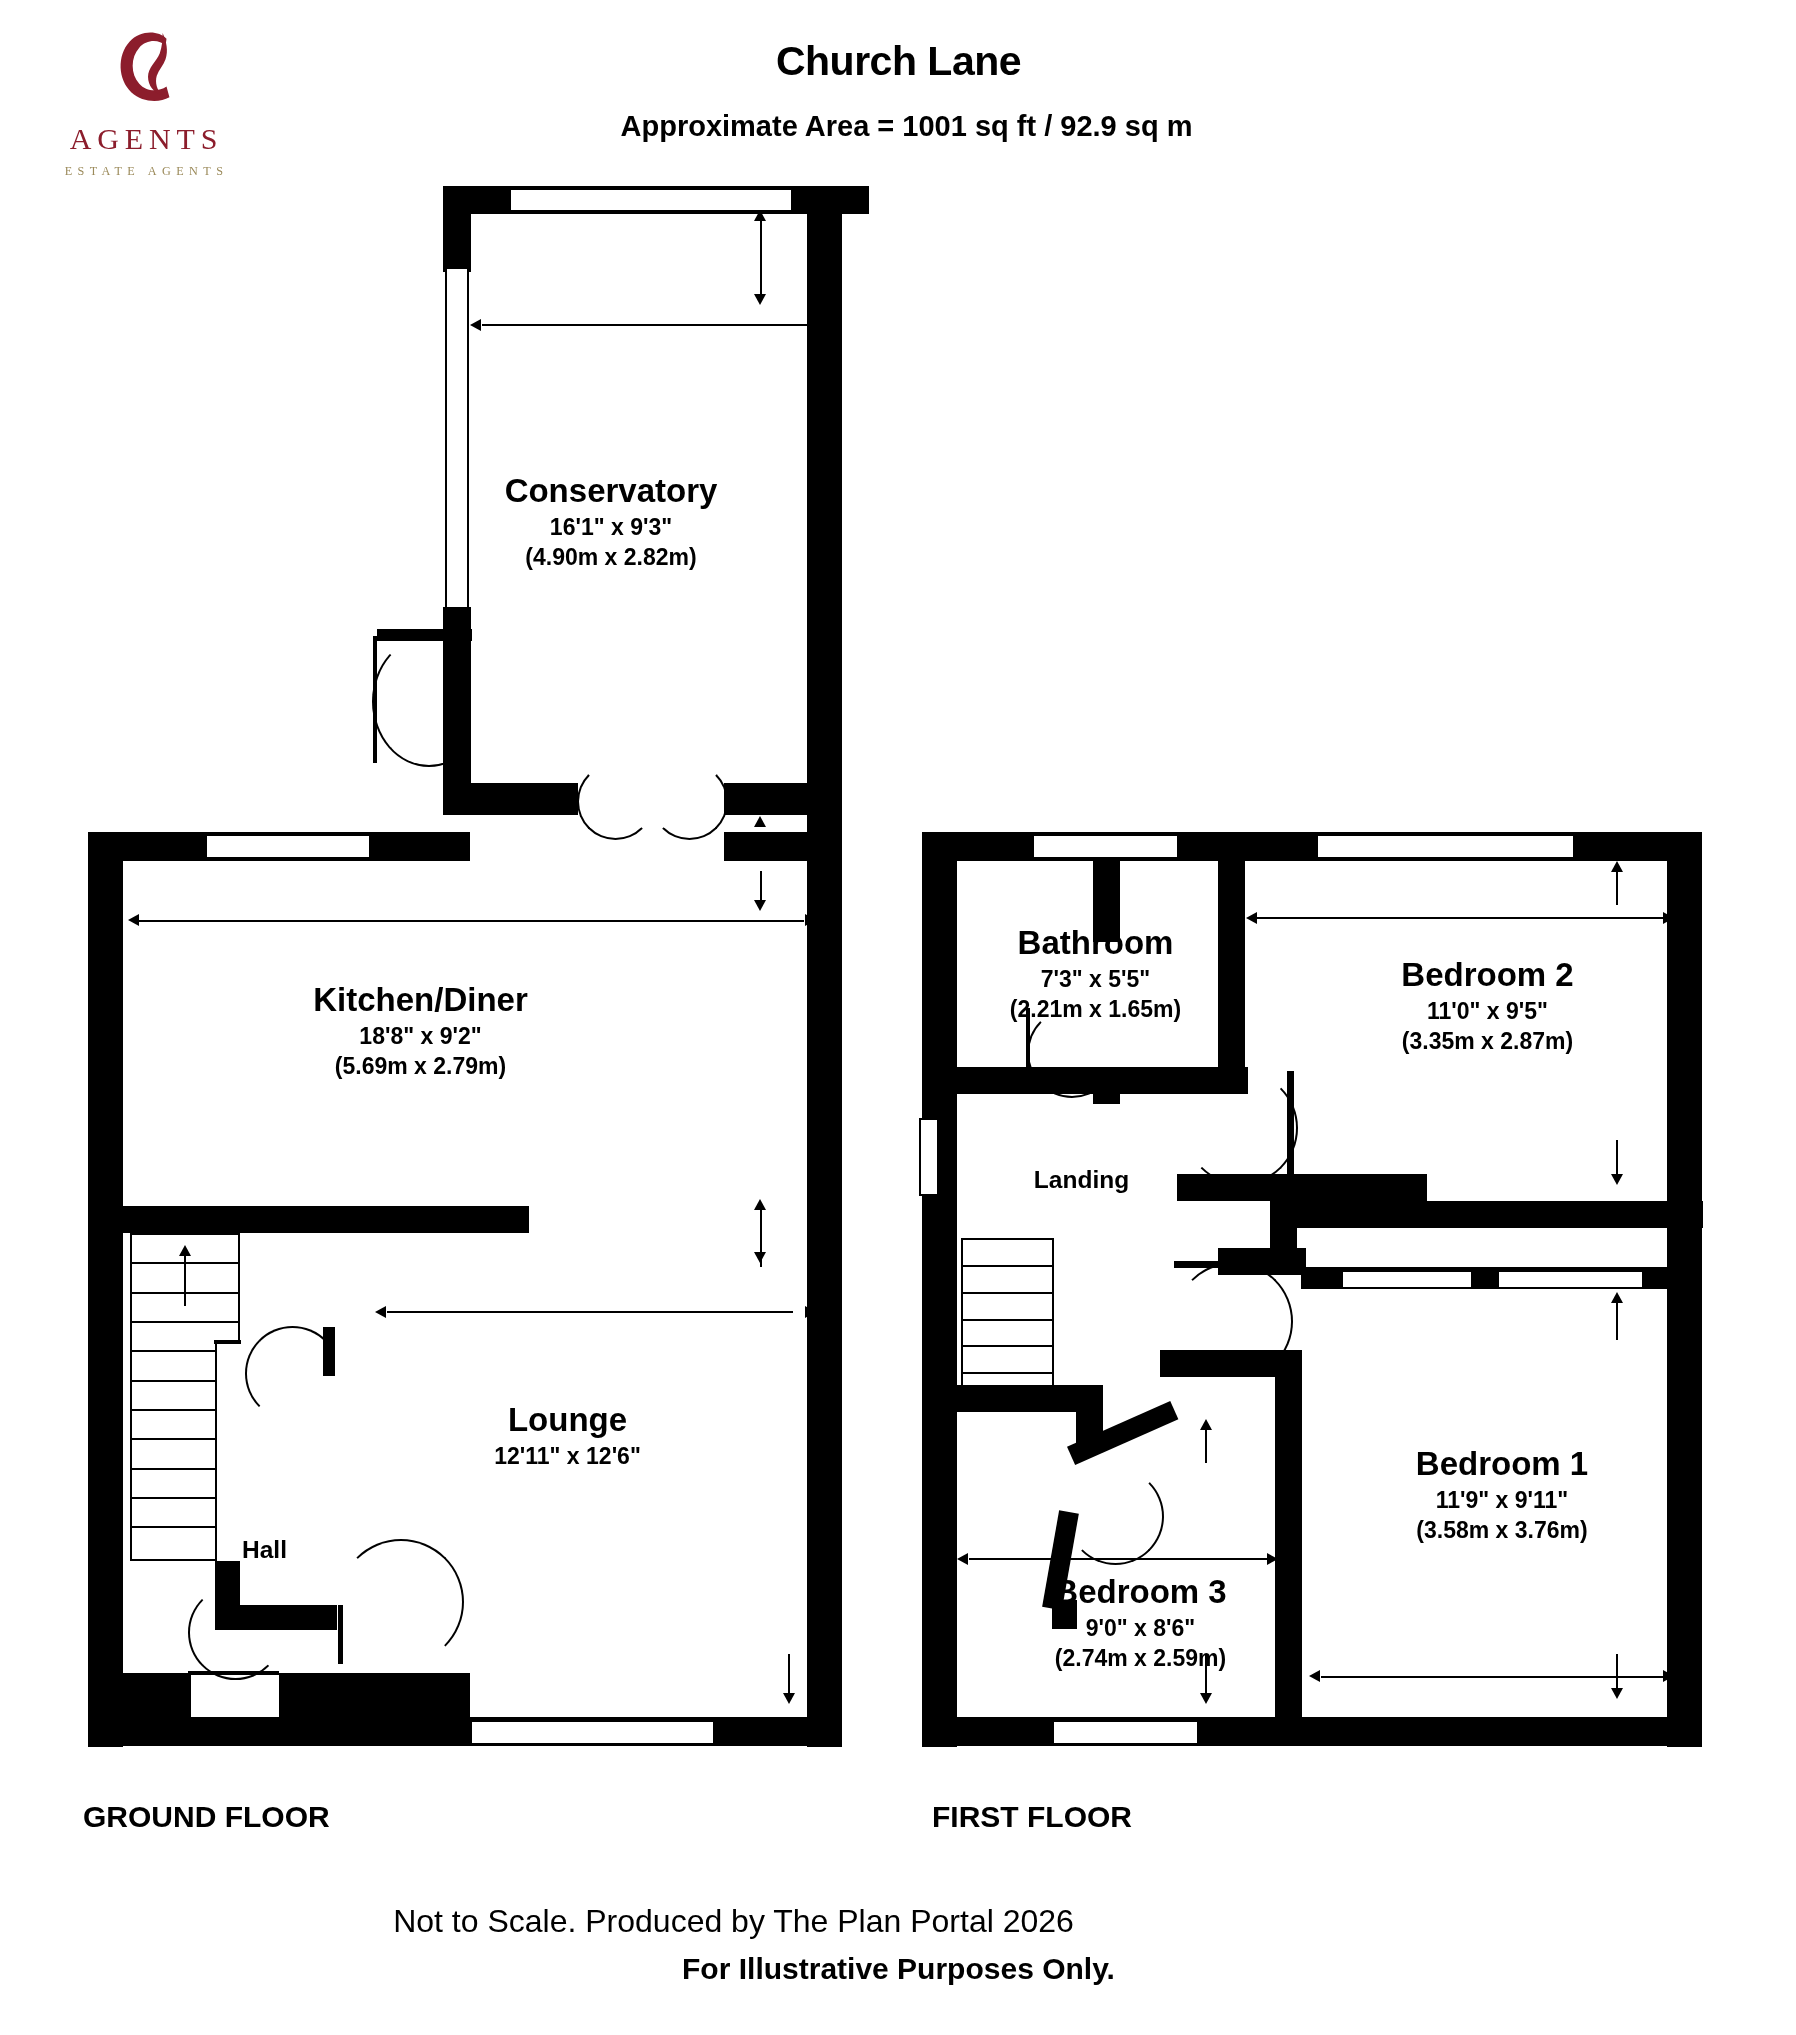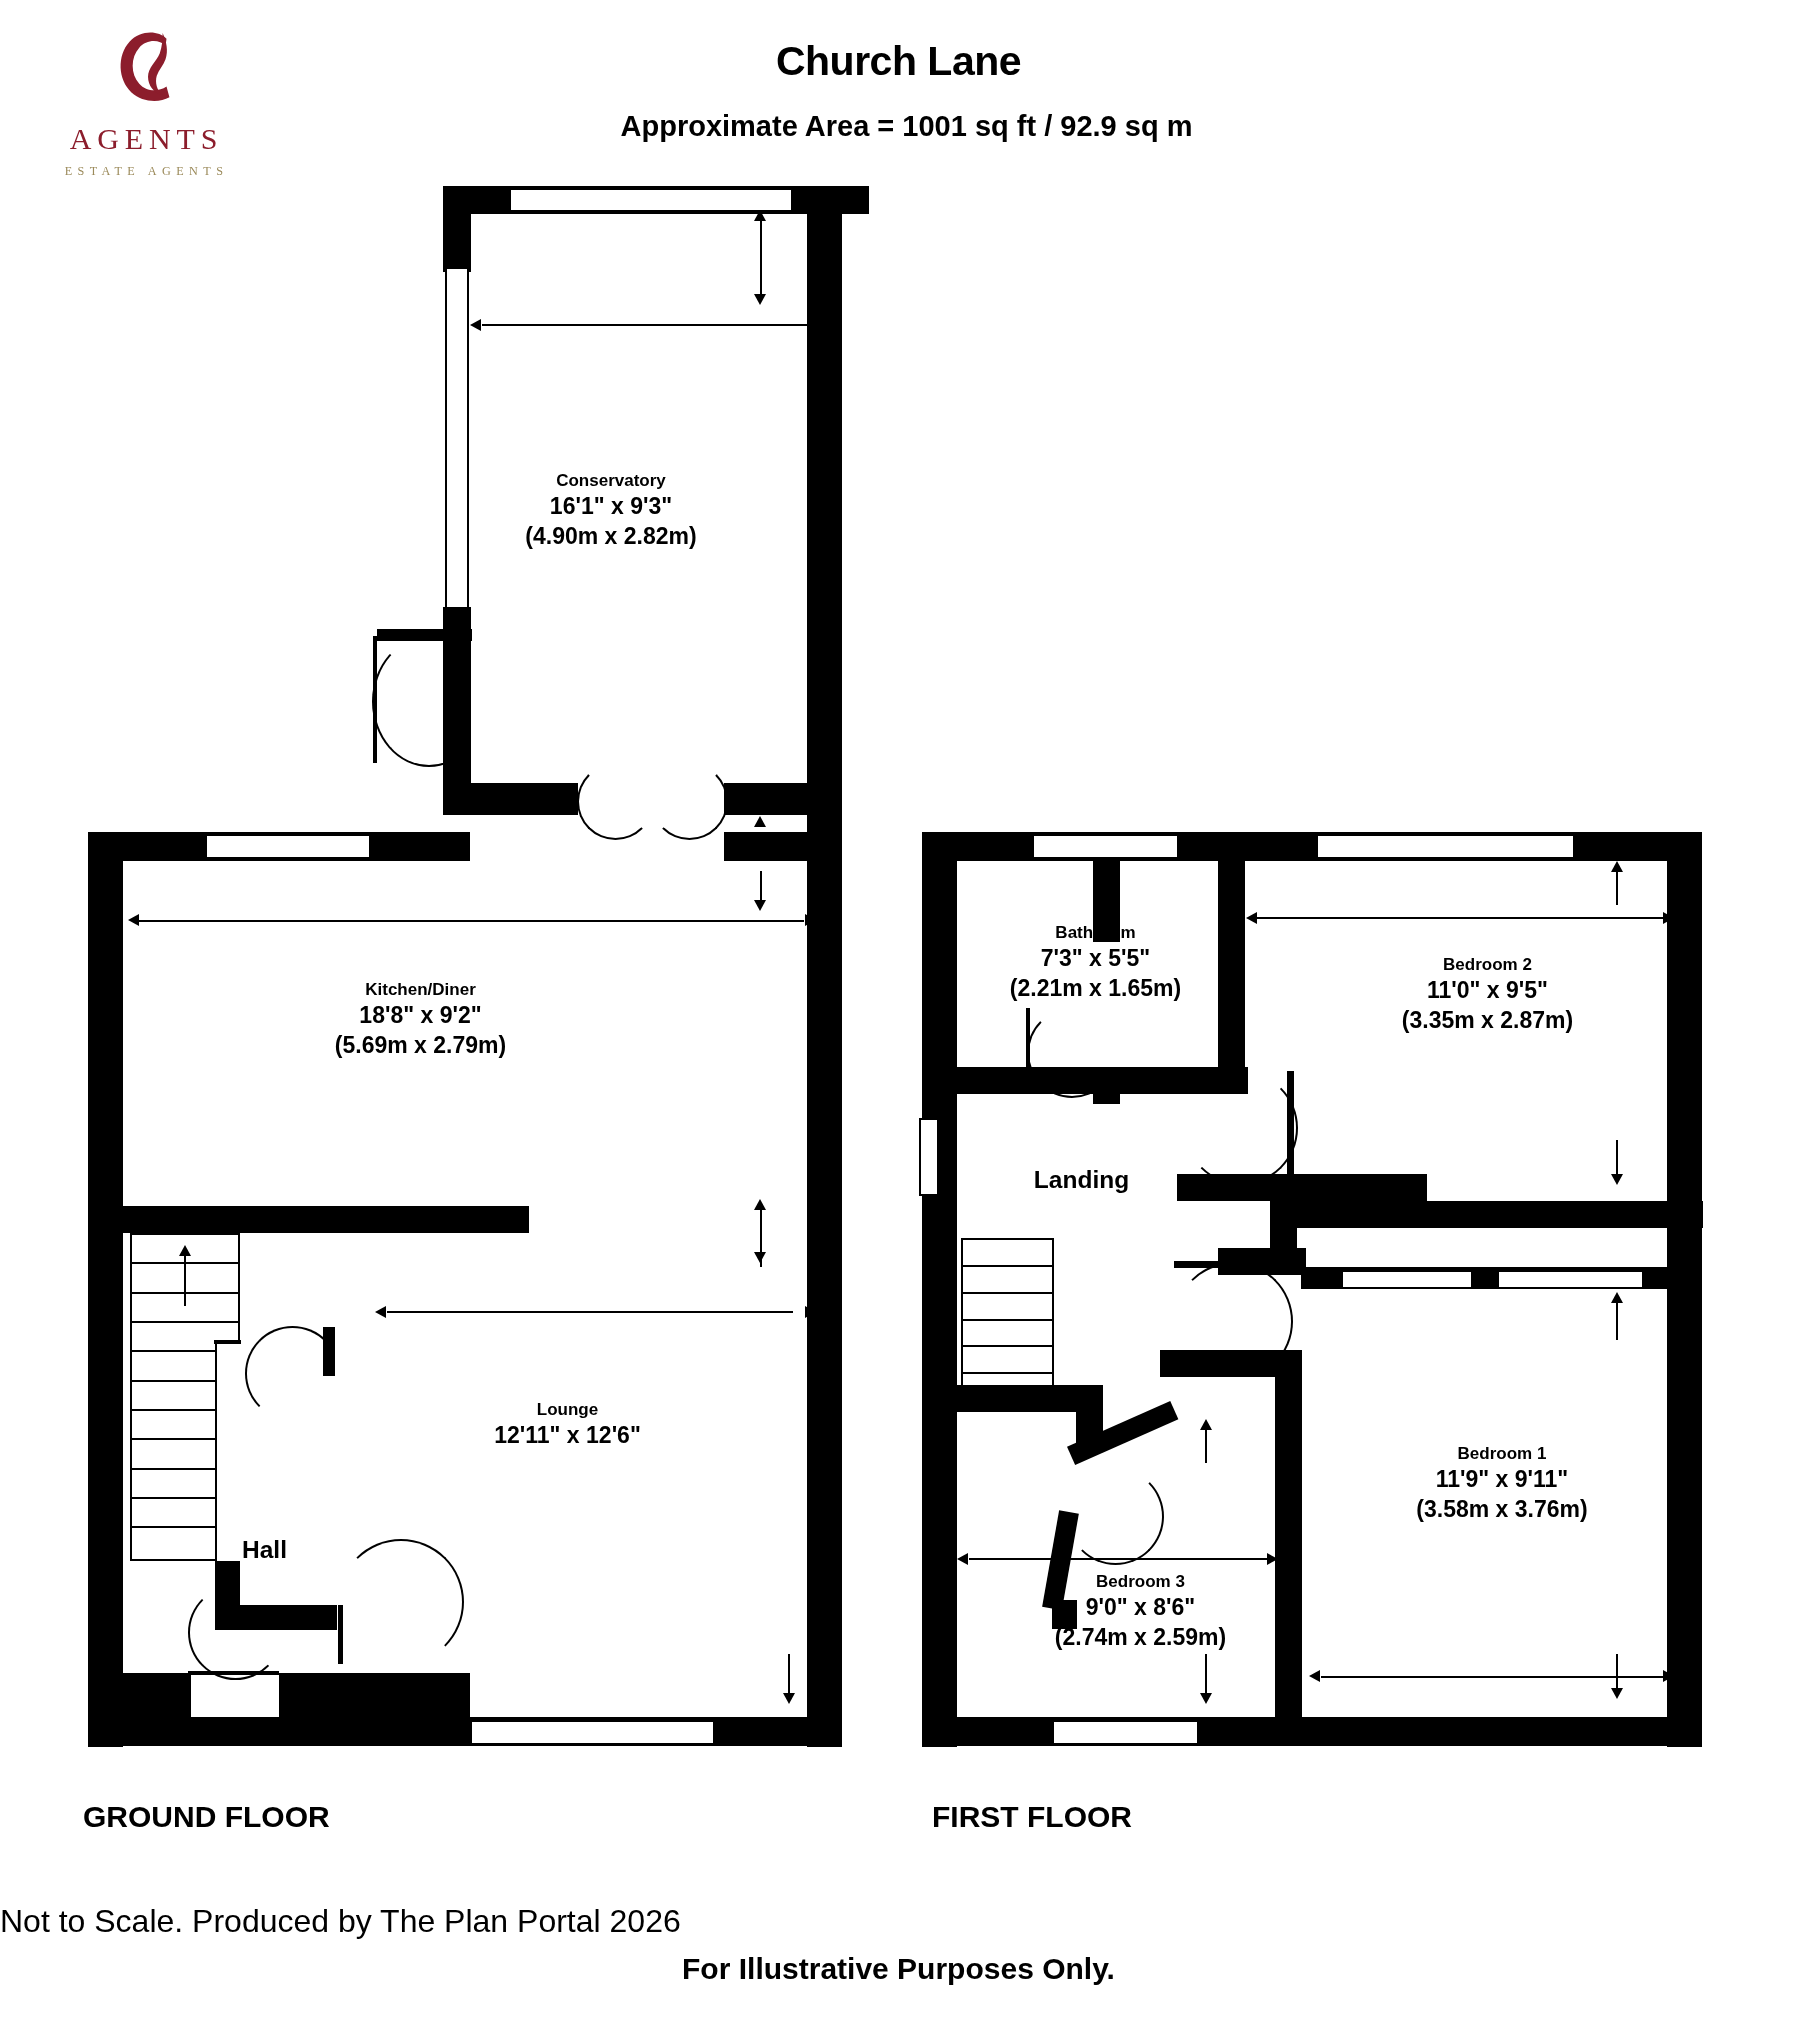--- a/index.html
+++ b/index.html
@@ -88,21 +88,21 @@
     left: 932px;
     top: 1800px;
     font-size: 30px;
     font-weight: bold;
   }
   #note1 {
     position: absolute;
     left: 0;
     top: 1903px;
     width: 1467px;
-    text-align: left;
+    text-align: center;
     font-size: 32px;
   }
   #note2 {
     position: absolute;
     left: 0;
     top: 1952px;
     width: 1797px;
     text-align: center;
     font-size: 30px;
     font-weight: bold;
@@ -119,21 +119,21 @@
     border: 2.4px solid #000000;
     box-sizing: border-box;
   }
   .label {
     position: absolute;
     text-align: center;
     font-weight: bold;
     line-height: 1.30;
     white-space: nowrap;
   }
-  .label .ln1 { font-size: 17px; }
+  .label .ln1 { font-size: 33px; }
   .label .ln2 { font-size: 23px; }
   .label .ln3 { font-size: 23px; }
   .label.single .ln1 { font-size: 24.5px; }
 
   .dim {
     position: absolute;
     background: #000000;
   }
   .dim.h { height: 2px; }
   .dim.v { width: 2px; }

